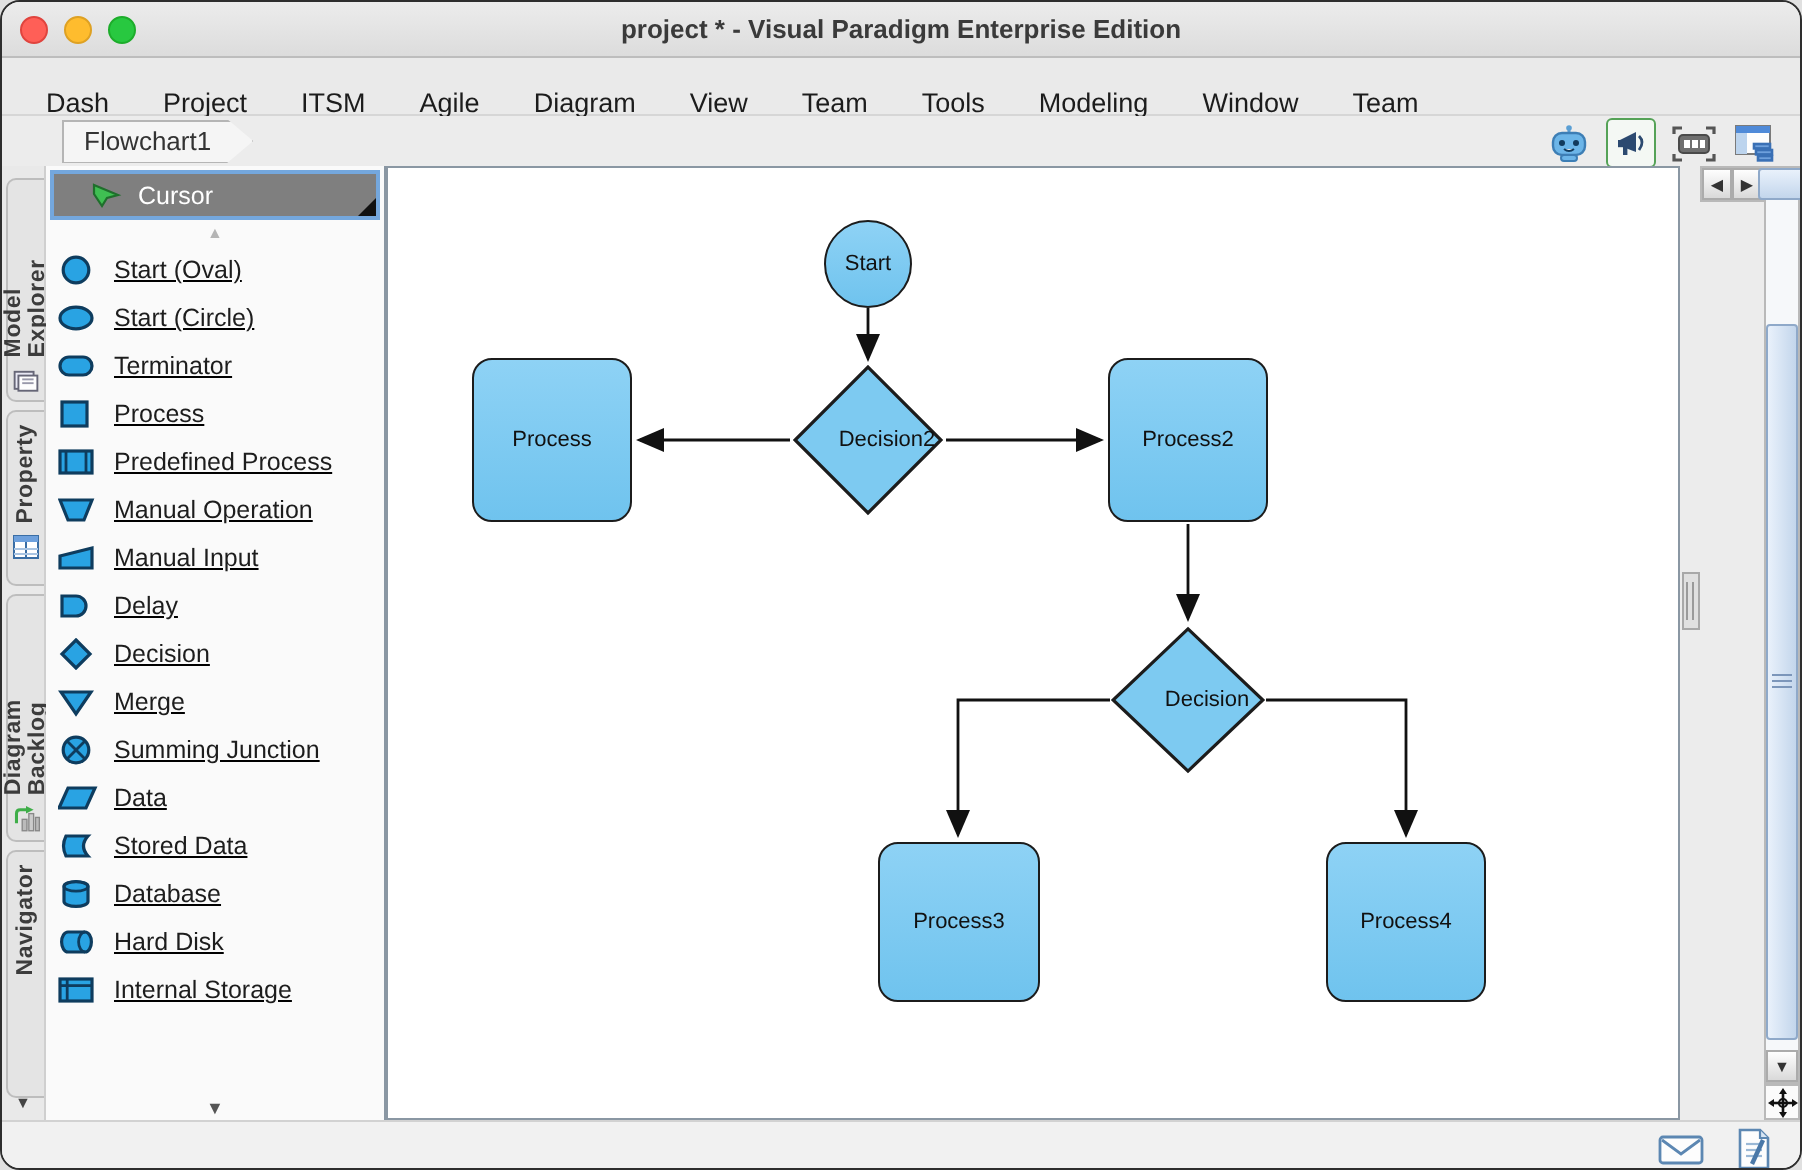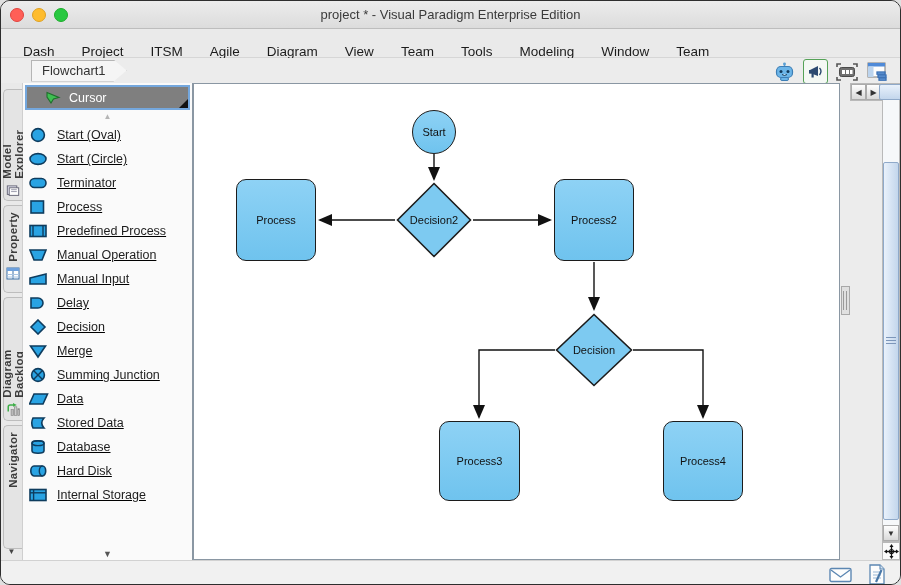--- a/index.html
+++ b/index.html
@@ -6,21 +6,21 @@
   .window{position:relative;width:899px;height:583px;margin:0 auto;background:#ececec;
     border:1px solid #2e2e2e;border-radius:10px;overflow:hidden;}
   
   .titlebar{position:relative;height:27px;background:linear-gradient(#ececec,#dcdcdc);
     border-bottom:1px solid #bdbdbd;display:flex;align-items:center;}
   .lights{position:absolute;left:9px;top:0;height:100%;display:flex;align-items:center;gap:8px;}
   .light{width:12px;height:12px;border-radius:50%;}
   .light.red{background:#ff5f57;border:1px solid #e0443e;}
   .light.yellow{background:#febc2e;border:1px solid #dea123;}
   .light.green{background:#28c840;border:1px solid #1dad2b;}
-  .title{flex:1;text-align:center;font-size:13px;font-weight:normal;color:#3a3a3a;}
+  .title{flex:1;text-align:center;font-size:13px;font-weight:bold;color:#3a3a3a;}
   
   .menubar{height:28px;background:#eaeaea;display:flex;align-items:center;gap:27px;
     padding-left:22px;font-size:13.5px;color:#1c1c1c;border-bottom:1px solid #d6d6d6;}
   .menubar span{cursor:default;margin-top:16px;}
   
   .tabrow{position:relative;height:25px;background:#ececec;display:flex;align-items:center;}
   .diagramtab{position:relative;margin-left:30px;height:20px;line-height:20px;padding:0 20px 0 10px;
     font-size:13px;color:#333;background:#f5f5f5;border:1px solid #b5b5b5;
     clip-path:polygon(0 0,calc(100% - 13px) 0,100% 50%,calc(100% - 13px) 100%,0 100%);}
   .tb-icons{position:absolute;right:12px;top:1px;display:flex;align-items:center;gap:7px;}
@@ -67,21 +67,21 @@
   
   .fc-node{position:absolute;display:flex;align-items:center;justify-content:center;
     font-size:11px;color:#111;background:linear-gradient(#8ed2f5,#6fc3ee);
     border:1.4px solid #1c1c1c;box-sizing:border-box;text-align:center;}
   .fc-process{border-radius:10px;}
   .fc-circle{border-radius:50%;}
   .fc-diamond{position:absolute;display:flex;align-items:center;justify-content:center;
     font-size:11px;color:#111;box-sizing:border-box;text-align:center;}
   .fc-diamond svg{position:absolute;inset:0;width:100%;height:100%;}
   .fc-diamond polygon{fill:#7dcaf1;stroke:#1c1c1c;stroke-width:1.6;vector-effect:non-scaling-stroke;}
-  .fc-diamond span{position:relative;z-index:1;}
+  .fc-diamond span{position:relative;z-index:1;padding-left:19px;}
   .edges{position:absolute;inset:0;width:100%;height:100%;}
   .edges polyline{fill:none;stroke:#111;stroke-width:1.4;}
   
   .vscroll{width:18px;display:flex;flex-direction:column;background:#f4f4f4;
     border:1px solid #b9b9b9;box-sizing:border-box;}
   .sb-btn{flex:0 0 16px;display:flex;align-items:center;justify-content:center;
     background:linear-gradient(#fefefe,#d9d9d9);border:1px solid #ababab;
     font-size:8px;color:#333;box-sizing:border-box;}
   .v-track{position:relative;flex:1;background:#f6f8fa;}
   .v-thumb{position:absolute;left:0;top:62px;width:100%;height:358px;

